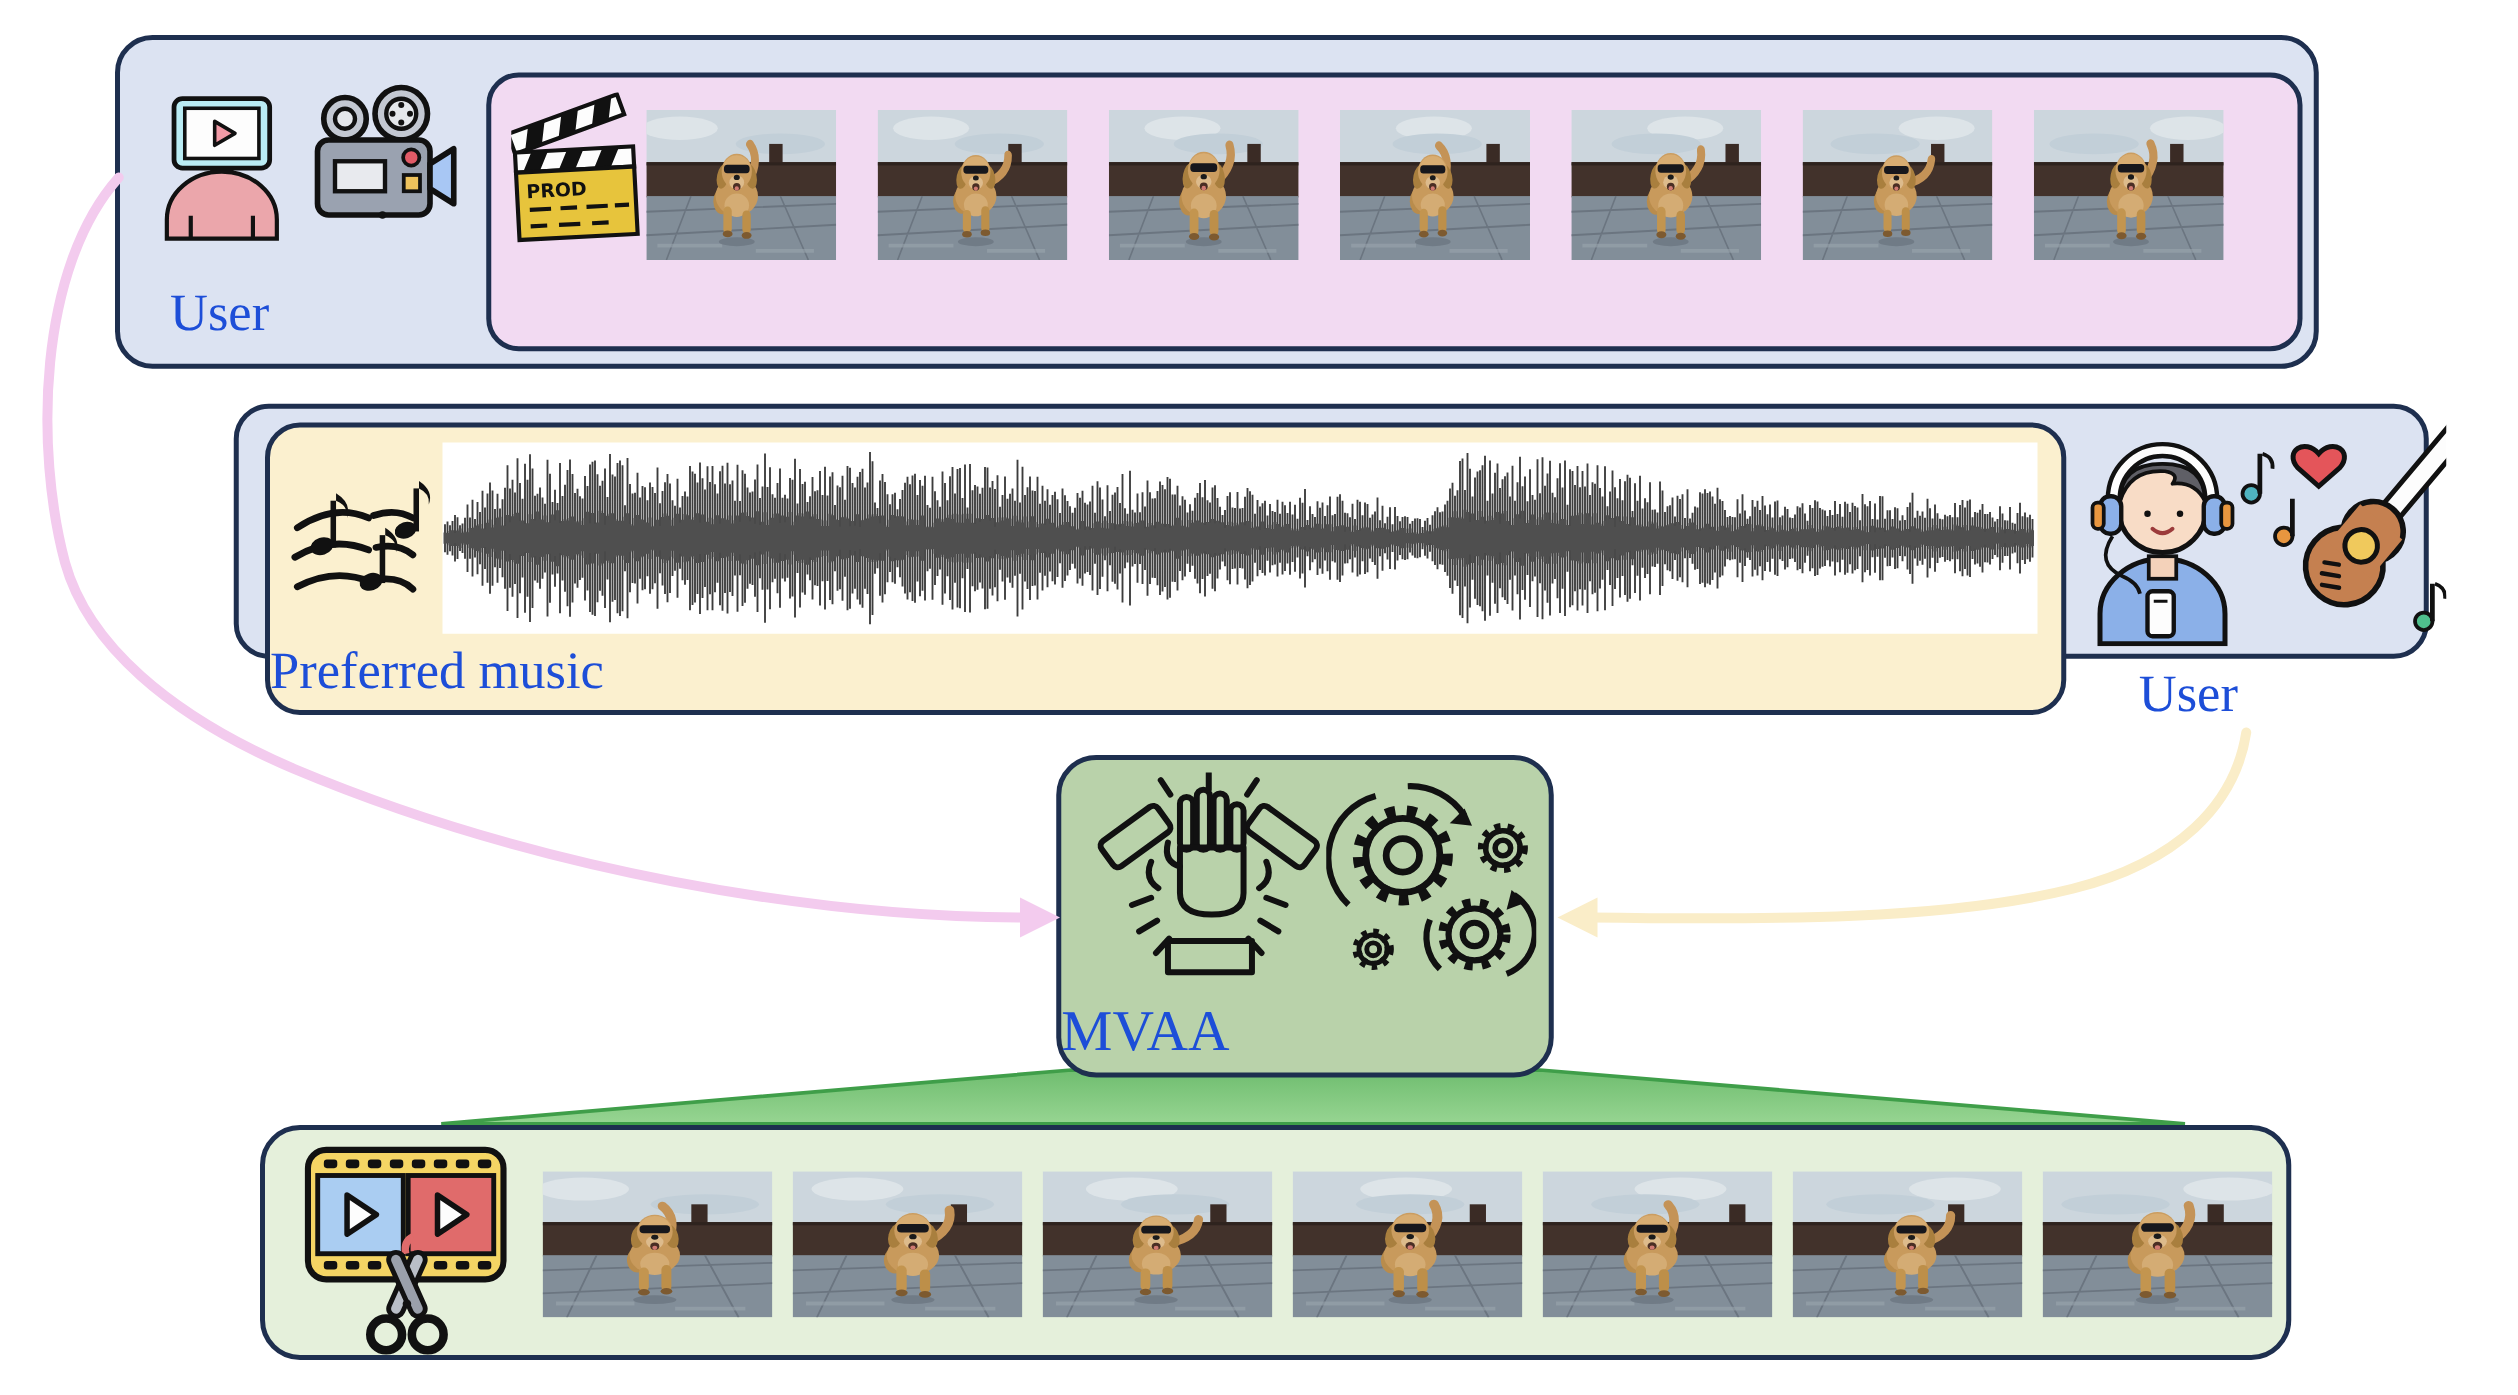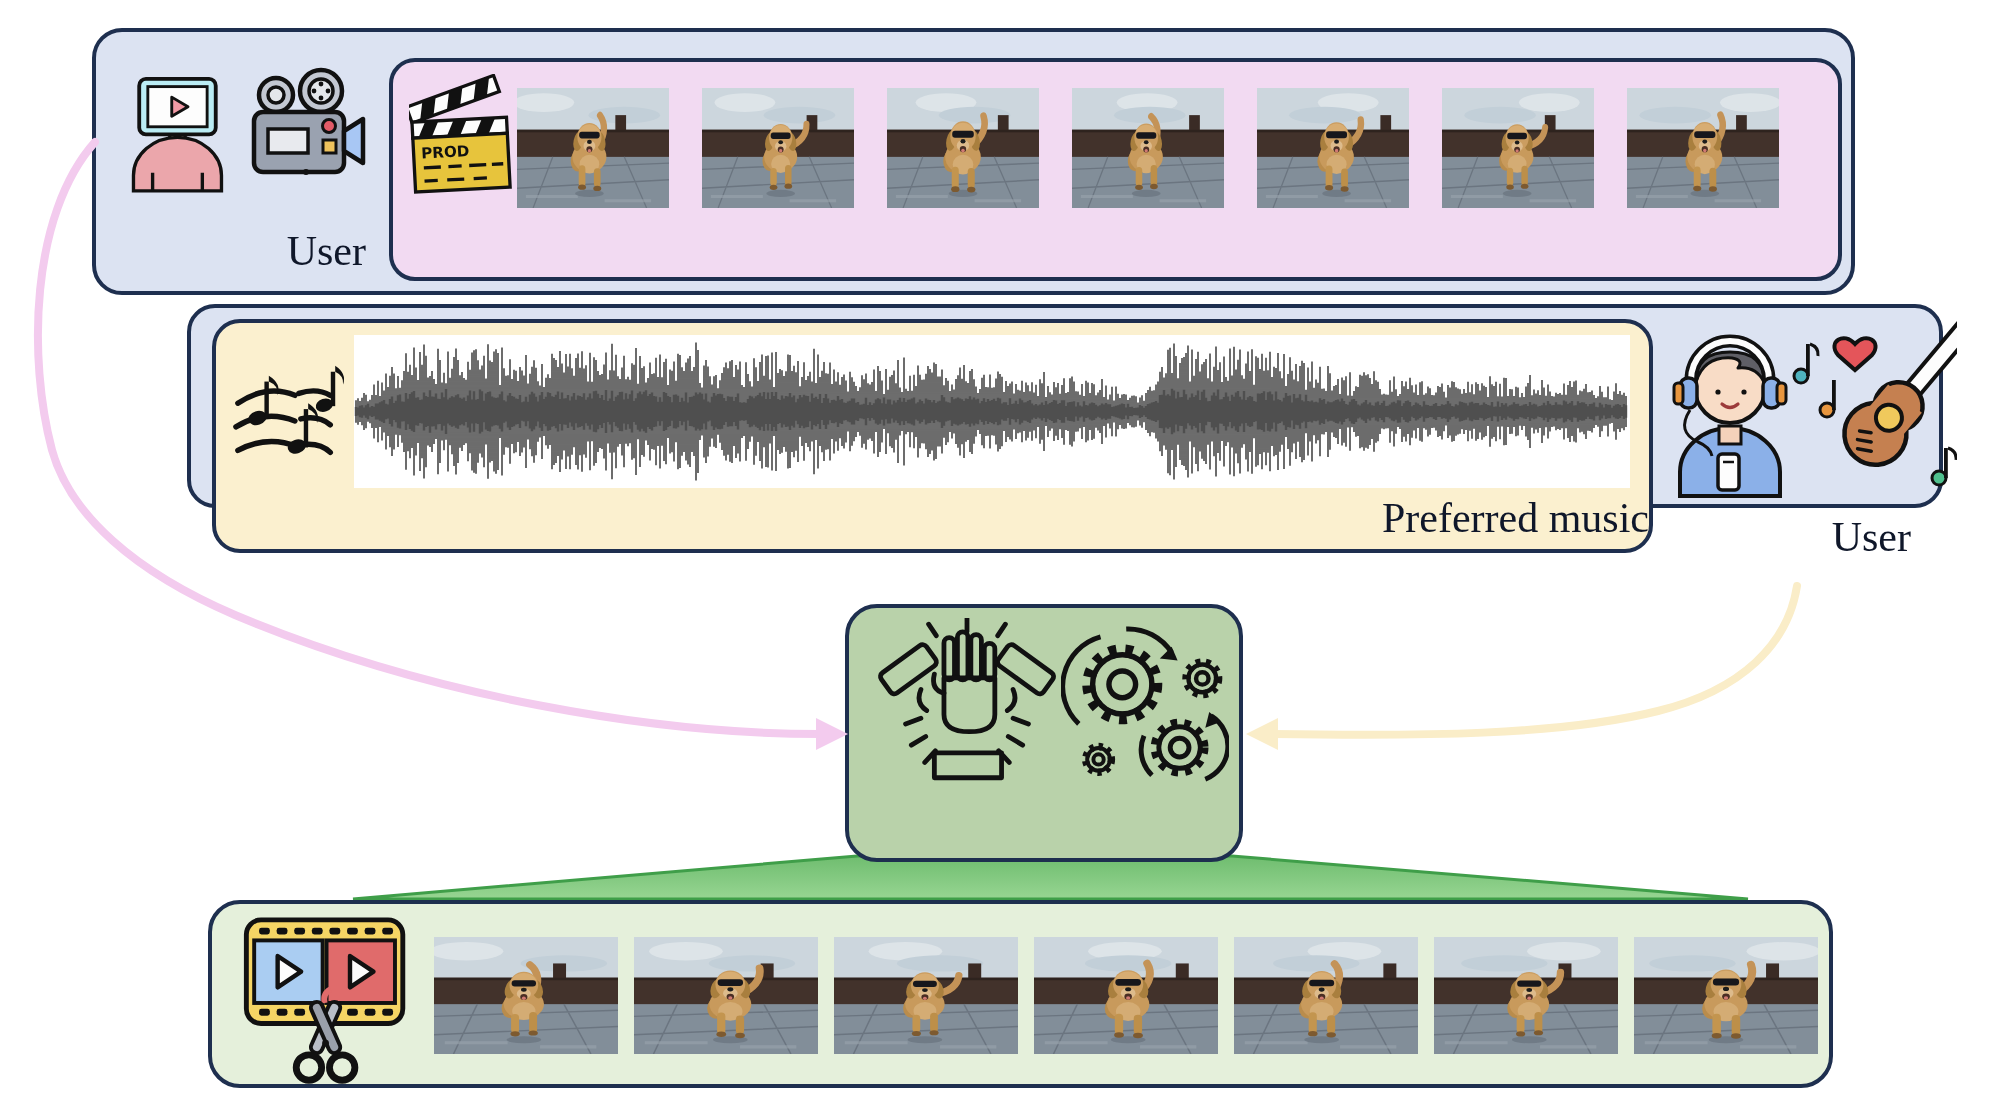--- a/index.html
+++ b/index.html
@@ -3,26 +3,26 @@
 <meta charset="utf-8">
 <style>
   html,body{margin:0;padding:0;background:#ffffff;}
   #canvas{position:relative;width:2014px;height:1116px;background:#ffffff;overflow:hidden;
           font-family:"Liberation Serif", serif;}
   .layer{position:absolute;left:0;top:0;width:2014px;height:1116px;pointer-events:none;}
   .box{position:absolute;box-sizing:border-box;border:4.5px solid #1e2f4f;}
   .top-box{left:92px;top:28px;width:1763px;height:267px;background:#dce3f2;border-radius:30px;z-index:2;}
   .pink-box{position:absolute;left:293px;top:26px;width:1453px;height:223px;background:#f2daf2;
             border:4px solid #1e2f4f;border-radius:26px;box-sizing:border-box;}
-  .mid-box{left:187px;top:304px;width:1756px;height:204px;background:#dce3f2;border-radius:28px;z-index:2;}
+  .mid-box{left:187px;top:323px;width:1756px;height:204px;background:#dce3f2;border-radius:28px;z-index:2;}
   .yellow-box{position:absolute;left:21px;top:11px;width:1441px;height:234px;background:#fbf0cf;
               border:4px solid #1e2f4f;border-radius:28px;box-sizing:border-box;}
   .mvaa-box{left:845px;top:604px;width:398px;height:258px;background:#b9d2aa;border-radius:32px;z-index:3;}
   .out-box{left:208px;top:900px;width:1625px;height:188px;background:#e5f0db;border-radius:32px;z-index:2;}
-  .label{position:absolute;text-align:right;color:#0f172a;font-size:42px;line-height:1;white-space:nowrap;}
+  .label{position:absolute;text-align:left;color:#1d4ed8;font-size:42px;line-height:1;white-space:nowrap;}
   .icon{position:absolute;}
   .icon svg{display:block;}
   .frames-row{position:absolute;display:flex;}
   .vframe{position:relative;flex:0 0 auto;overflow:hidden;}
   .vframe svg{display:block;width:100%;height:100%;}
   .wave-wrap{position:absolute;background:#ffffff;}
   .wave-wrap svg{display:block;}
 </style>
 </head>
 <body>
@@ -435,20 +435,21 @@
         <circle cx="38" cy="144" r="11.5" stroke-width="4"></circle>
         <circle cx="38" cy="144" r="5.2" stroke-width="4"></circle>
         <path d="M18 108 a52 52 0 0 1 22 -88" stroke-width="5"></path>
         <path d="M66 12 a52 52 0 0 1 46 24" stroke-width="5"></path>
         <polygon points="112,30 118,44 100,42" fill="#111" stroke="none"></polygon>
         <path d="M152 100 a36 36 0 0 1 -6 64" stroke-width="5"></path>
         <path d="M92 160 a36 36 0 0 1 -8 -40" stroke-width="5"></path>
         <polygon points="150,96 162,106 146,112" fill="#111" stroke="none"></polygon>
       </svg>
     </div>
+    <div class="label" style="left:0;bottom:10px;width:100%;font-size:46px">MVAA</div>
   </div>
 
   <div class="box out-box">
     <div class="icon" style="left:30px;top:10px">
       <svg width="172" height="176" viewBox="0 0 175 180">
         <rect x="4" y="6" width="160" height="106" rx="15" fill="#f5d564" stroke="#111" stroke-width="5"></rect>
         <g fill="#111">
           <rect x="17" y="14" width="11" height="7" rx="2.5"></rect>
             <rect x="35" y="14" width="11" height="7" rx="2.5"></rect>
           <rect x="53" y="14" width="11" height="7" rx="2.5"></rect>

